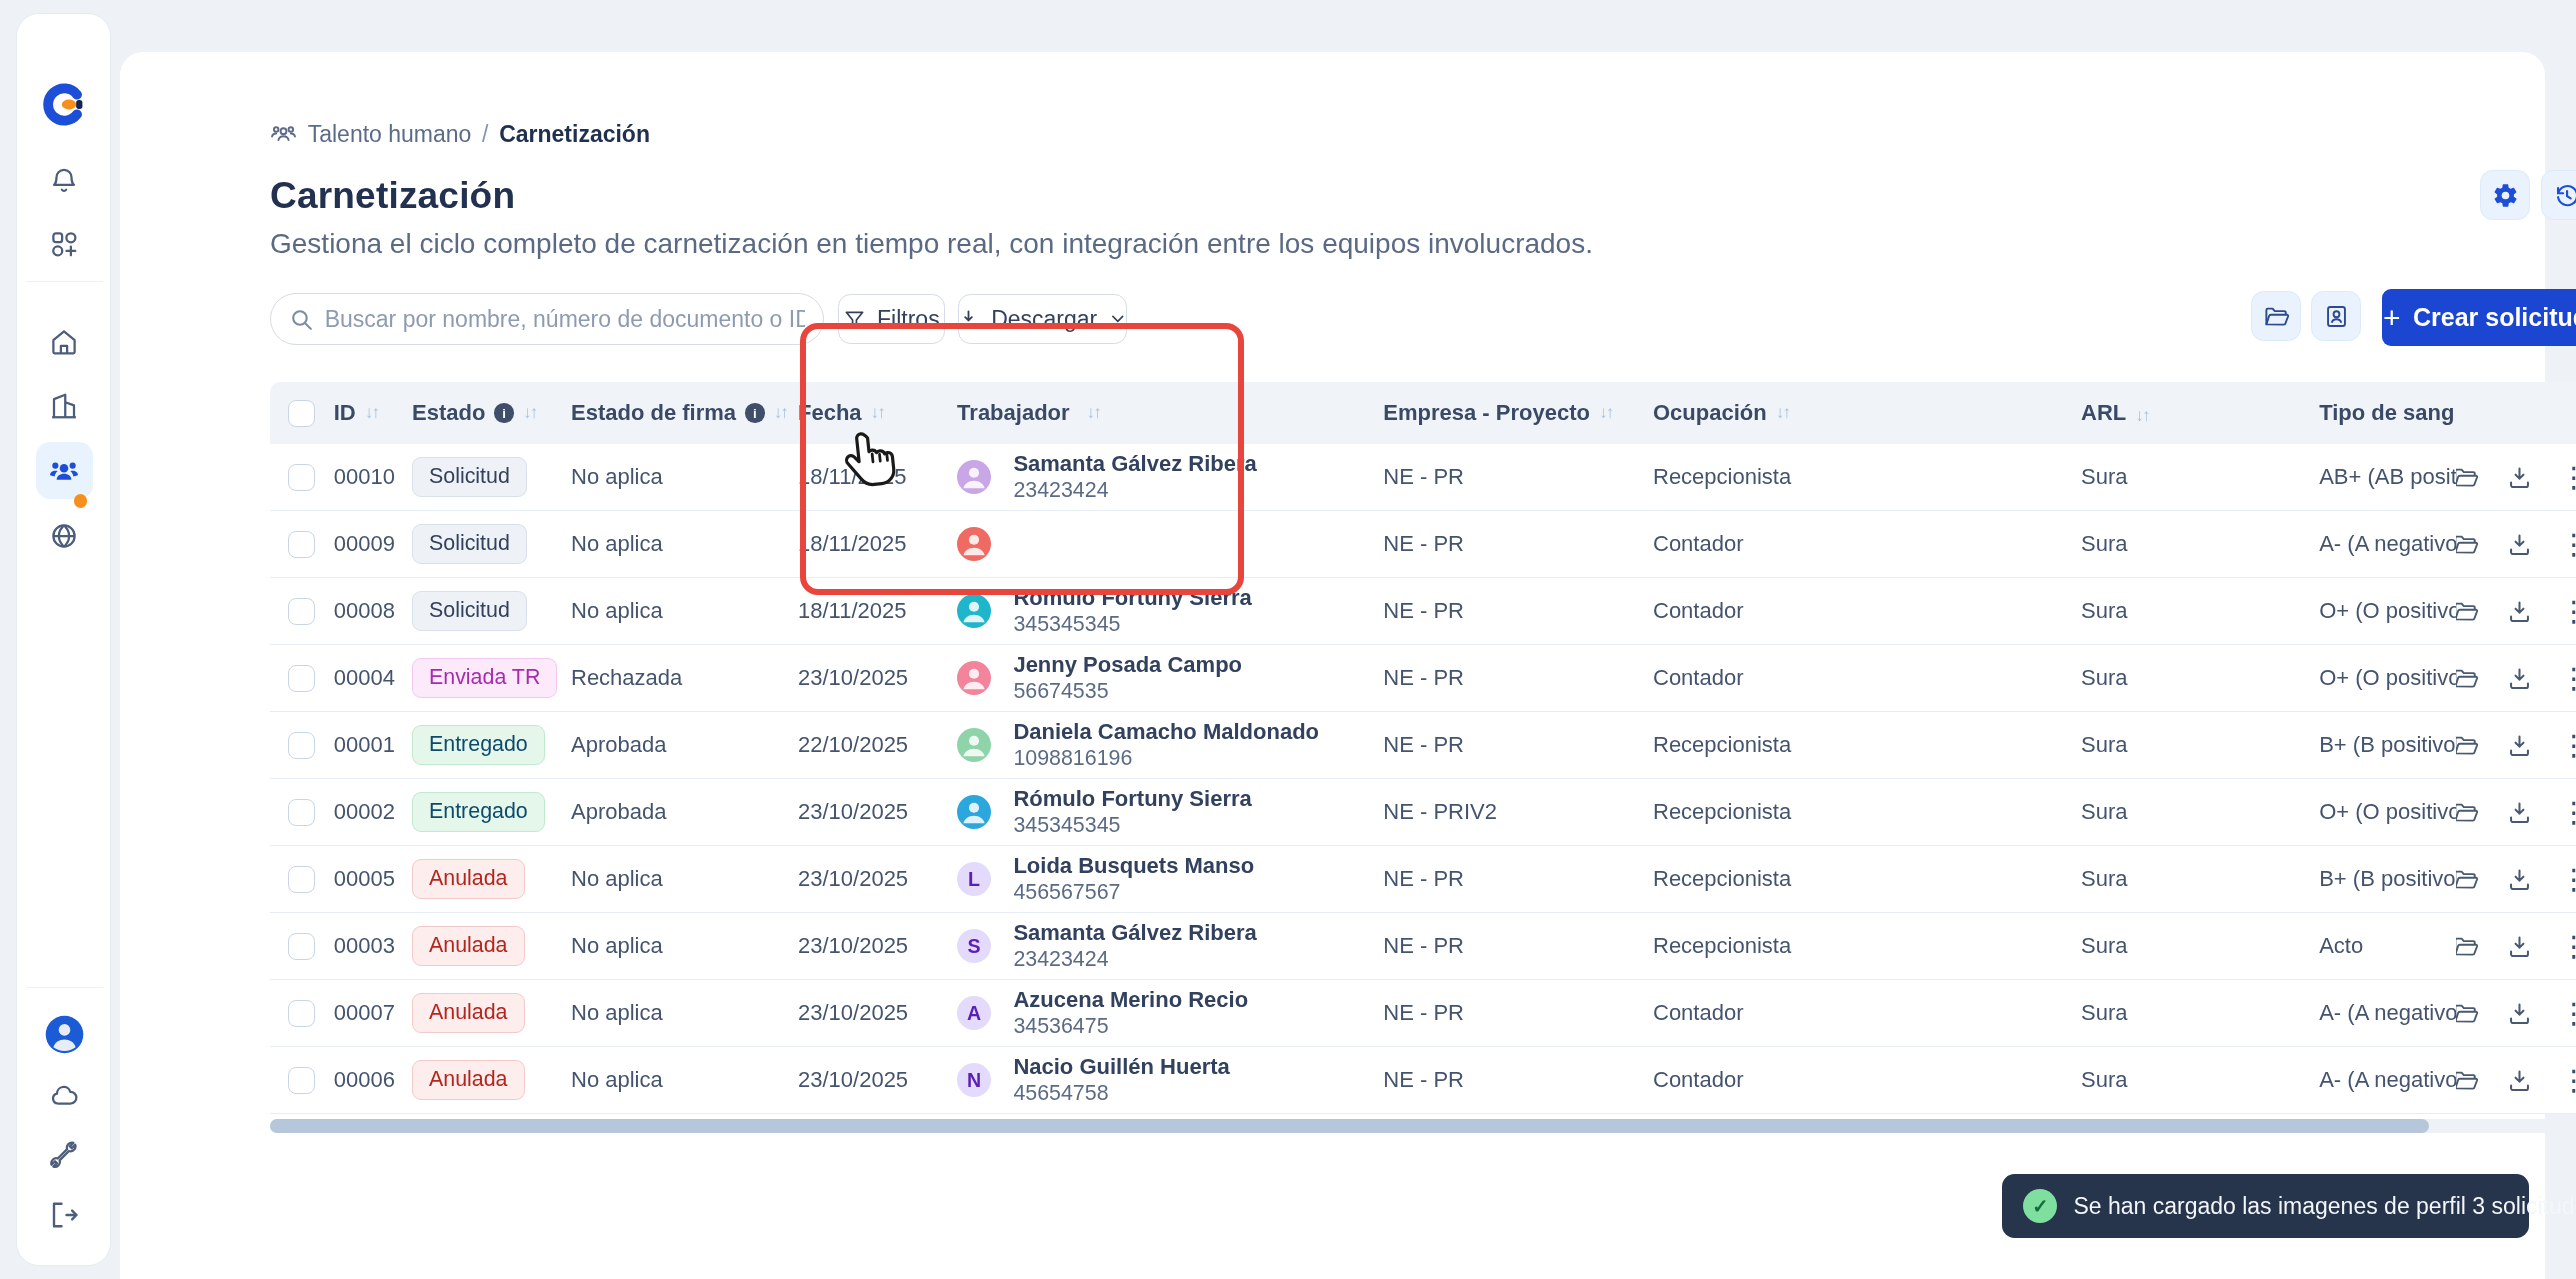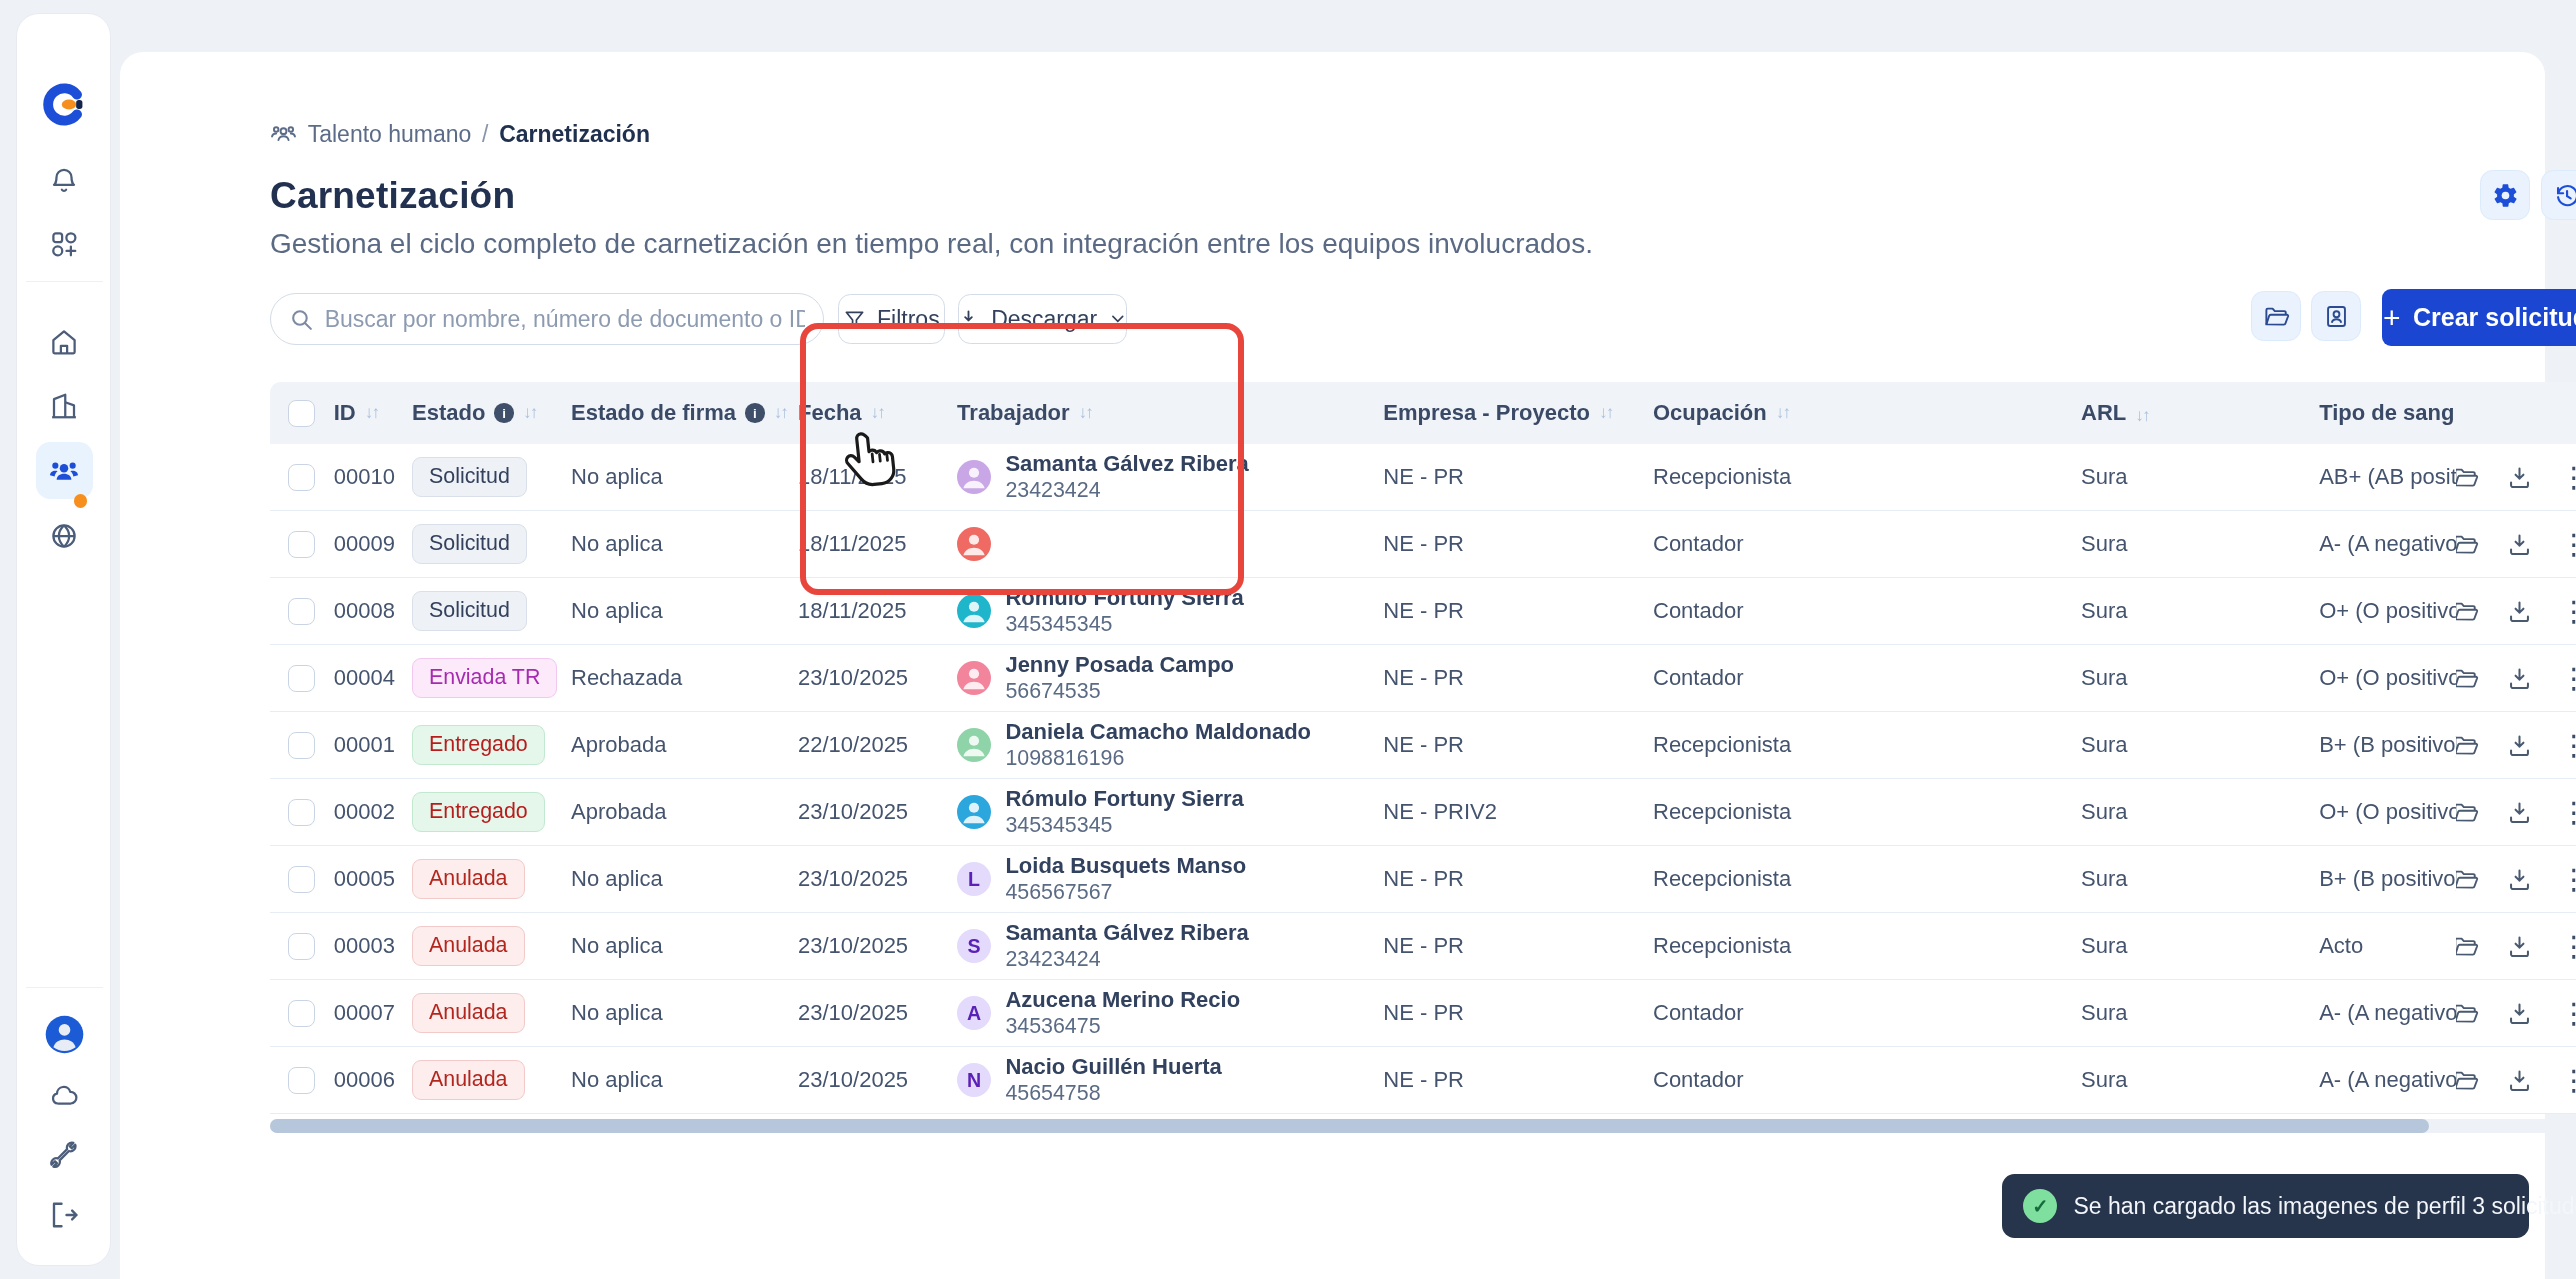--- a/index.html
+++ b/index.html
@@ -51,33 +51,33 @@
     justify-content:center; gap:12.5px; cursor:pointer; border:none; }
   .primary-btn .plus { font-size:30px; font-weight:400; line-height:1; }
   
   .table { position:absolute; left:150px; top:330px; width:2389px; }
   .thead { display:flex; align-items:center; height:62px; background:#f0f3f7; border-radius:10.7px 10.7px 0 0;
     font-size:22px; font-weight:700; color:#3a4a66; }
   .trow { display:flex; align-items:center; height:67px; background:#fff; border-bottom:1.8px solid #e6edf5; font-size:22px; color:#45546e; }
   .cell { display:flex; align-items:center; padding-left:7.1px; overflow:hidden; }
   .c-check{width:53px; padding-left:18px;} .c-id{width:89px; padding-left:10.7px;}
   .c-estado{width:151px; padding-left:0;} .c-firma{width:227px; padding-left:8px;}
-  .c-fecha{width:160px; padding-left:8px;} .c-trab{width:428px;}
+  .c-fecha{width:160px; padding-left:8px;} .c-trab{width:428px;gap:8px;}
   .c-emp{width:267px; padding-left:5.3px;} .c-ocu{width:428px; padding-left:8px;}
   .c-arl{width:240px; padding-left:8px;align-items:flex-end;} .c-san{width:143px; padding-left:6.2px;}
   .c-act{flex:1; justify-content:flex-end; padding-right:71px; gap:27px;}
   .clip { white-space:nowrap; overflow:hidden; display:block; width:100%; }
   .sort { font-size:17px; color:#a9c0dd; letter-spacing:-1.8px; margin-left:9px; white-space:nowrap; }
   .info-ic { width:19.6px; height:19.6px; border-radius:50%; background:#3f4f69; color:#fff; font-size:13.4px;
     font-weight:700; display:inline-flex; align-items:center; justify-content:center; margin-left:9px; font-style:normal; }
   .checkbox { width:27px; height:27px; border:1.8px solid #c9d5e4; border-radius:8px; background:#fff; cursor:pointer; }
   .badge { display:inline-block; padding:6.2px 16px; border-radius:9px; font-size:21.4px; line-height:1.2; border:1.8px solid transparent; }
   .badge--solicitud { background:#eef1f6; border-color:#d9e0ea; color:#33415c; }
   .badge--enviada  { background:#fceafa; border-color:#f2c8ef; color:#a62bb0; }
-  .badge--entregado{ background:#e5f6eb; border-color:#c2e9d0; color:#b91c1c; }
+  .badge--entregado{ background:#e5f6eb; border-color:#c2e9d0; color:#0c4a6e; }
   .badge--anulada  { background:#fdeded; border-color:#f3caca; color:#b3261e; }
   .avatar { width:34px; height:34px; border-radius:50%; flex:0 0 34px; display:flex; align-items:center;
     justify-content:center; margin-right:14.3px; overflow:hidden; }
   .avatar.initial { font-size:19.6px; font-weight:700; }
   .worker-name { font-weight:700; color:#31415e; font-size:22px; line-height:1.25; }
   .worker-doc { color:#5b6b85; font-size:21.4px; line-height:1.25; }
   .row-icon { cursor:pointer; display:flex; align-items:center; }
   .kebab { font-size:28.5px; color:#3c4c64; cursor:pointer; line-height:1; }
   
   .hscroll-track { position:absolute; left:150px; top:1067px; width:2389px; height:14.3px; background:#eef2f7; border-radius:7.1px; }

